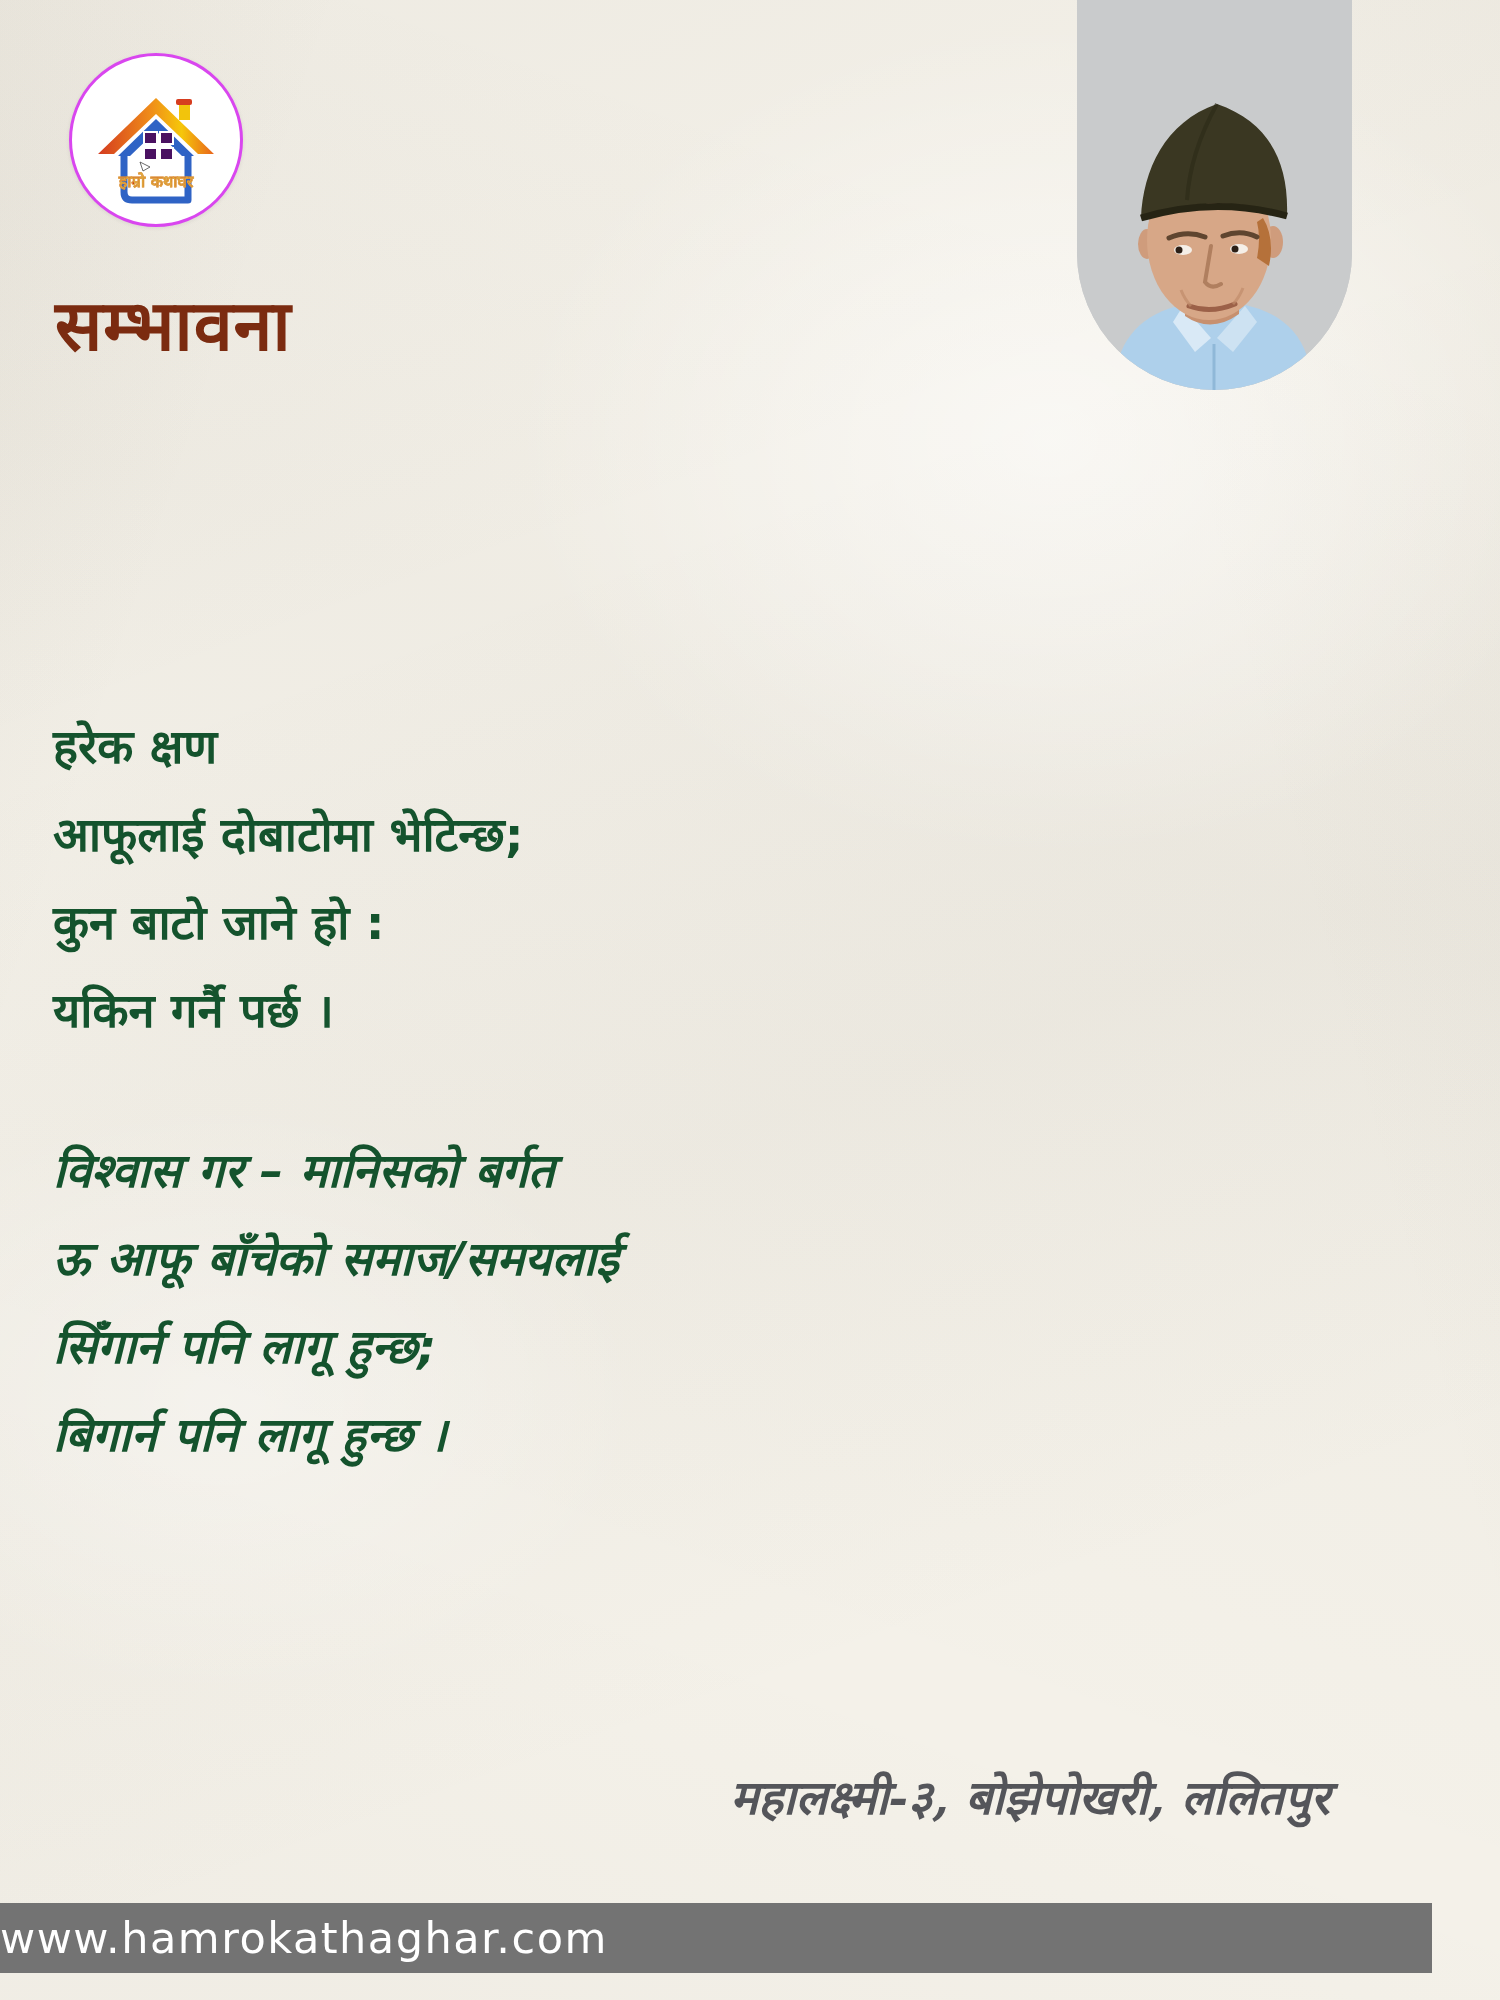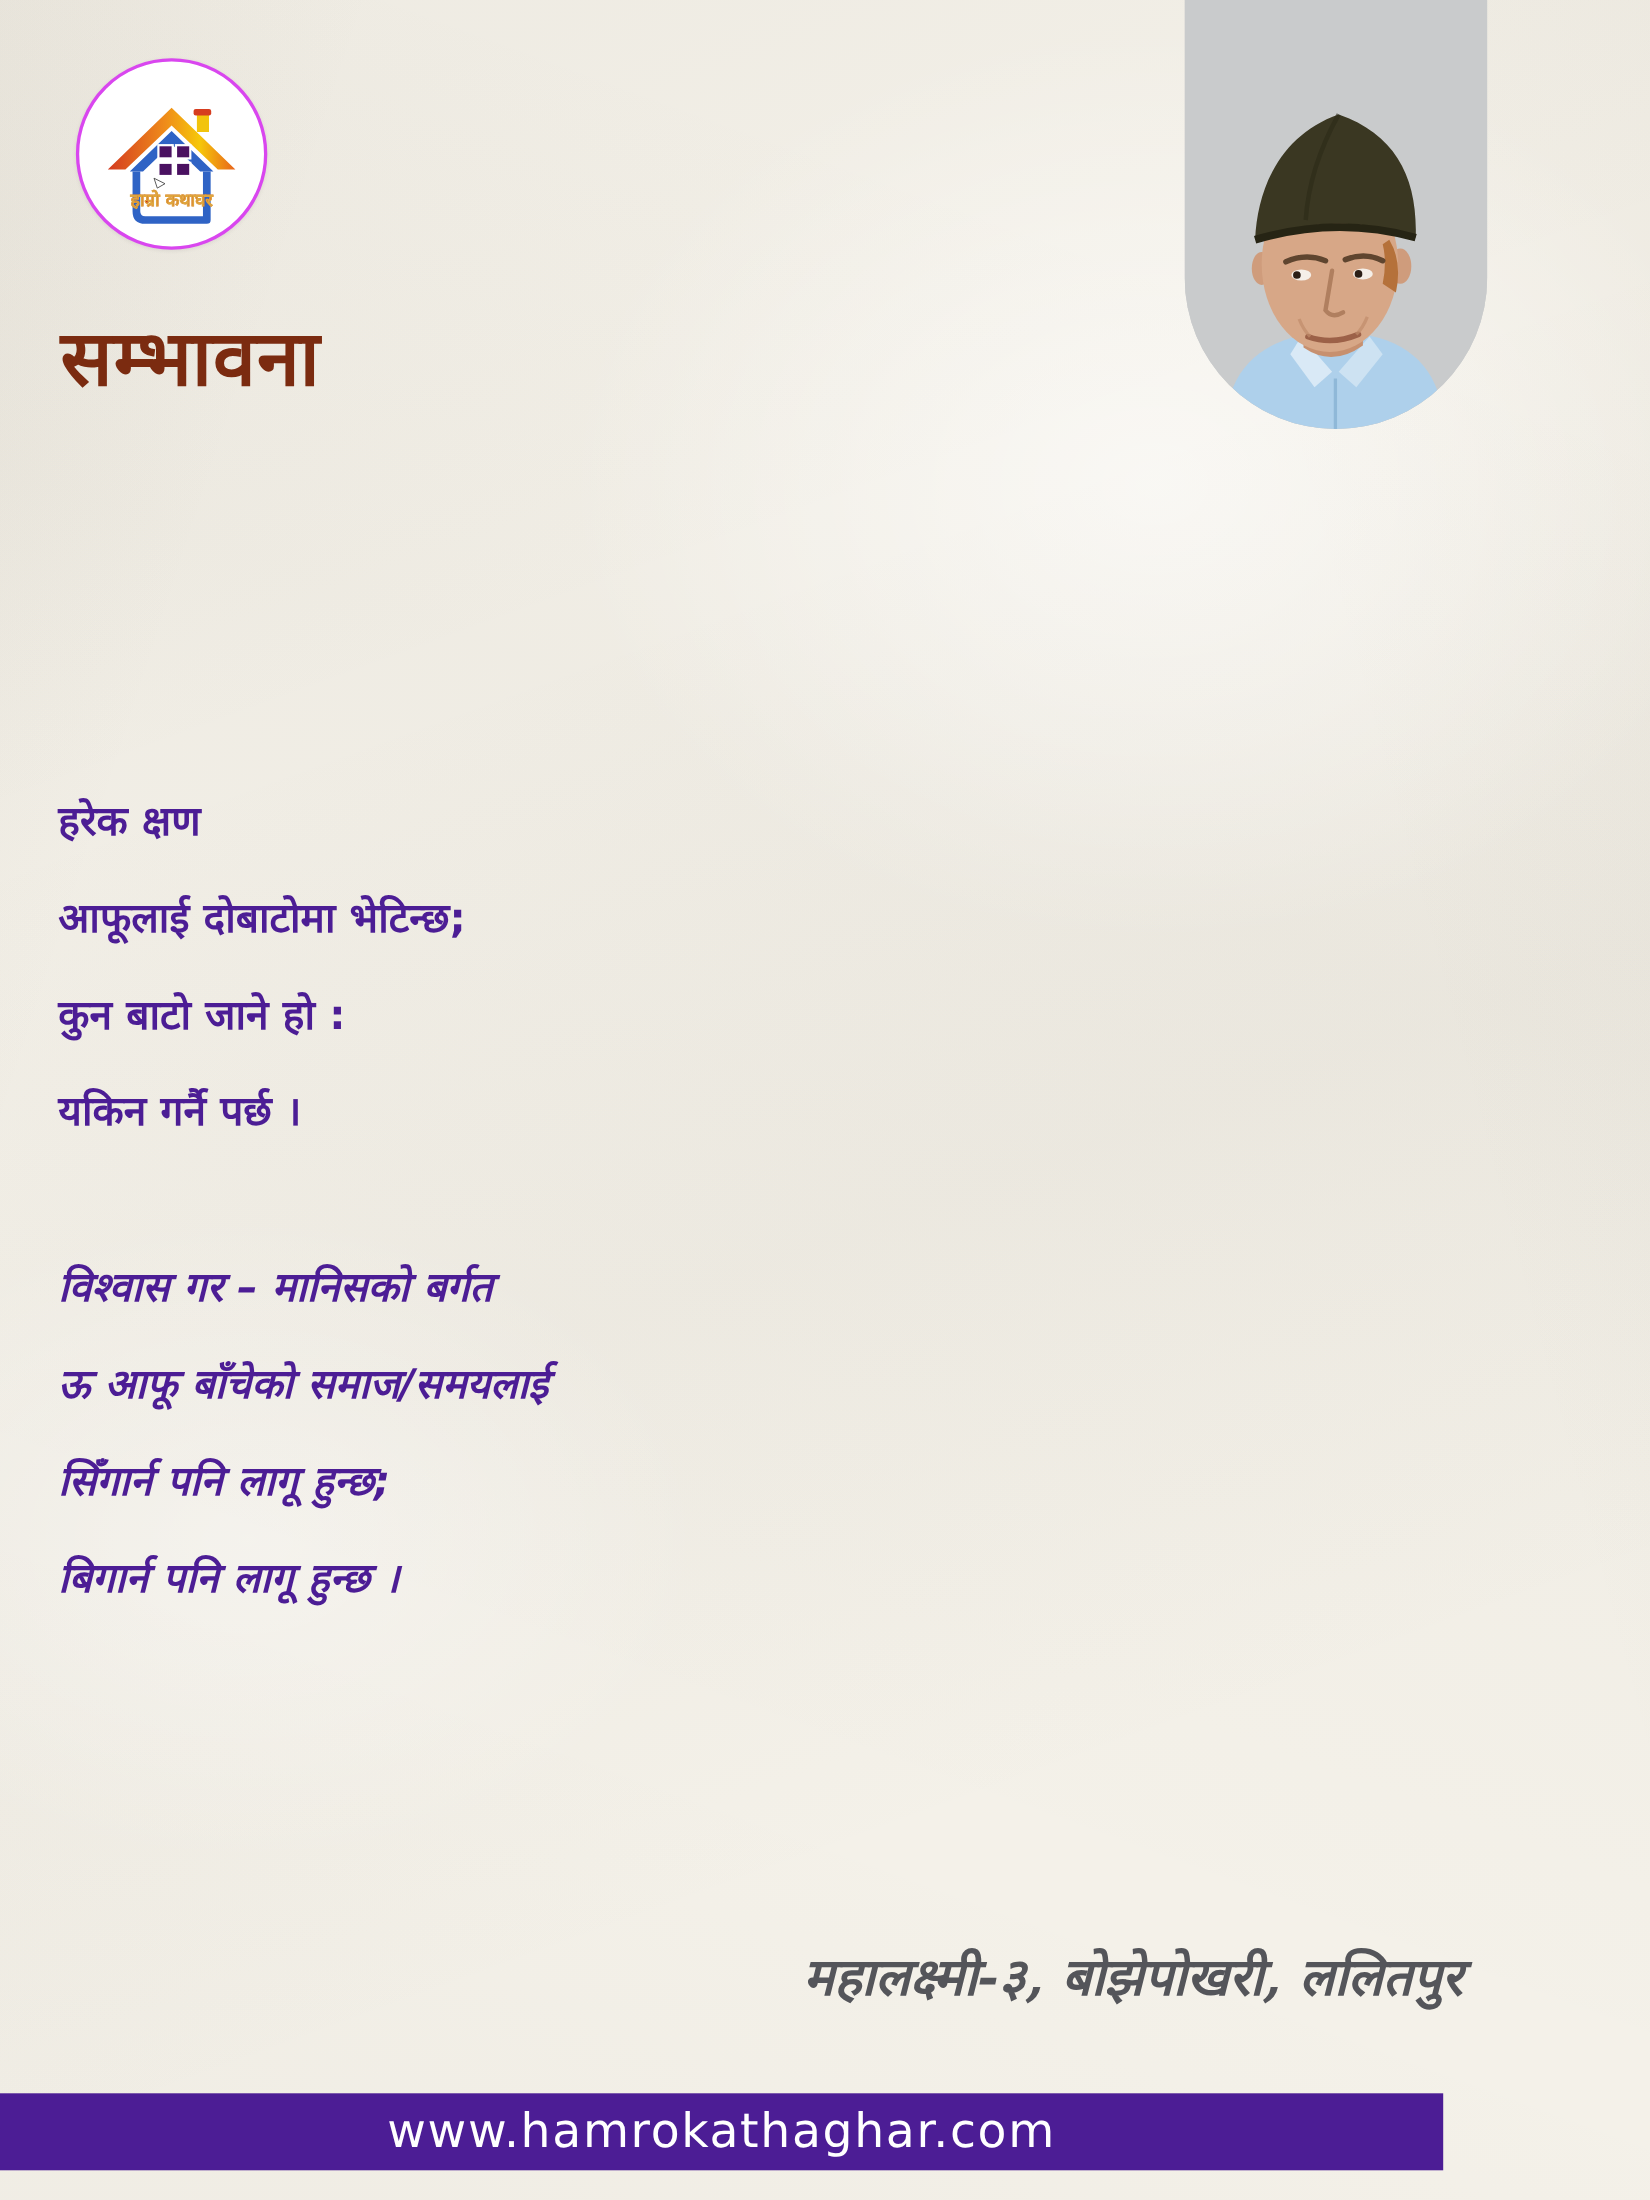--- a/index.html
+++ b/index.html
@@ -44,36 +44,36 @@
   .photo svg{display:block;width:100%;height:100%;}
 
   .author{
     position:absolute;left:1077px;top:404px;width:275px;
     text-align:center;font-size:42px;font-weight:700;color:#7c3b1f;
   }
 
   
   .poem{
     position:absolute;left:53px;top:703px;
-    color:#4c1d95;font-size:37px;font-weight:700;
+    color:#14532d;font-size:47px;font-weight:700;
   }
   .poem .line{line-height:88px;white-space:nowrap;}
   .stanza2{margin-top:72px;font-style:italic;}
 
   
   .address{
     position:absolute;left:660px;top:1764px;width:740px;
     text-align:center;font-size:47px;font-weight:600;font-style:italic;
     color:#54555a;font-family:"DejaVu Serif","Liberation Serif",serif;
   }
 
   
   .footerbar{
-    position:absolute;left:0;top:1903px;width:1312px;height:70px;
-    background:#4c1d95;display:flex;align-items:center;justify-content:center;
+    position:absolute;left:0;top:1903px;width:1432px;height:70px;
+    background:#737373;display:flex;align-items:center;justify-content:flex-start;
   }
   .footerbar span{
     color:#ffffff;font-size:43px;font-weight:400;letter-spacing:1.5px;
   }
 </style>
 </head>
 <body>
 
 <div class="page">
   <div class="texture"></div>

